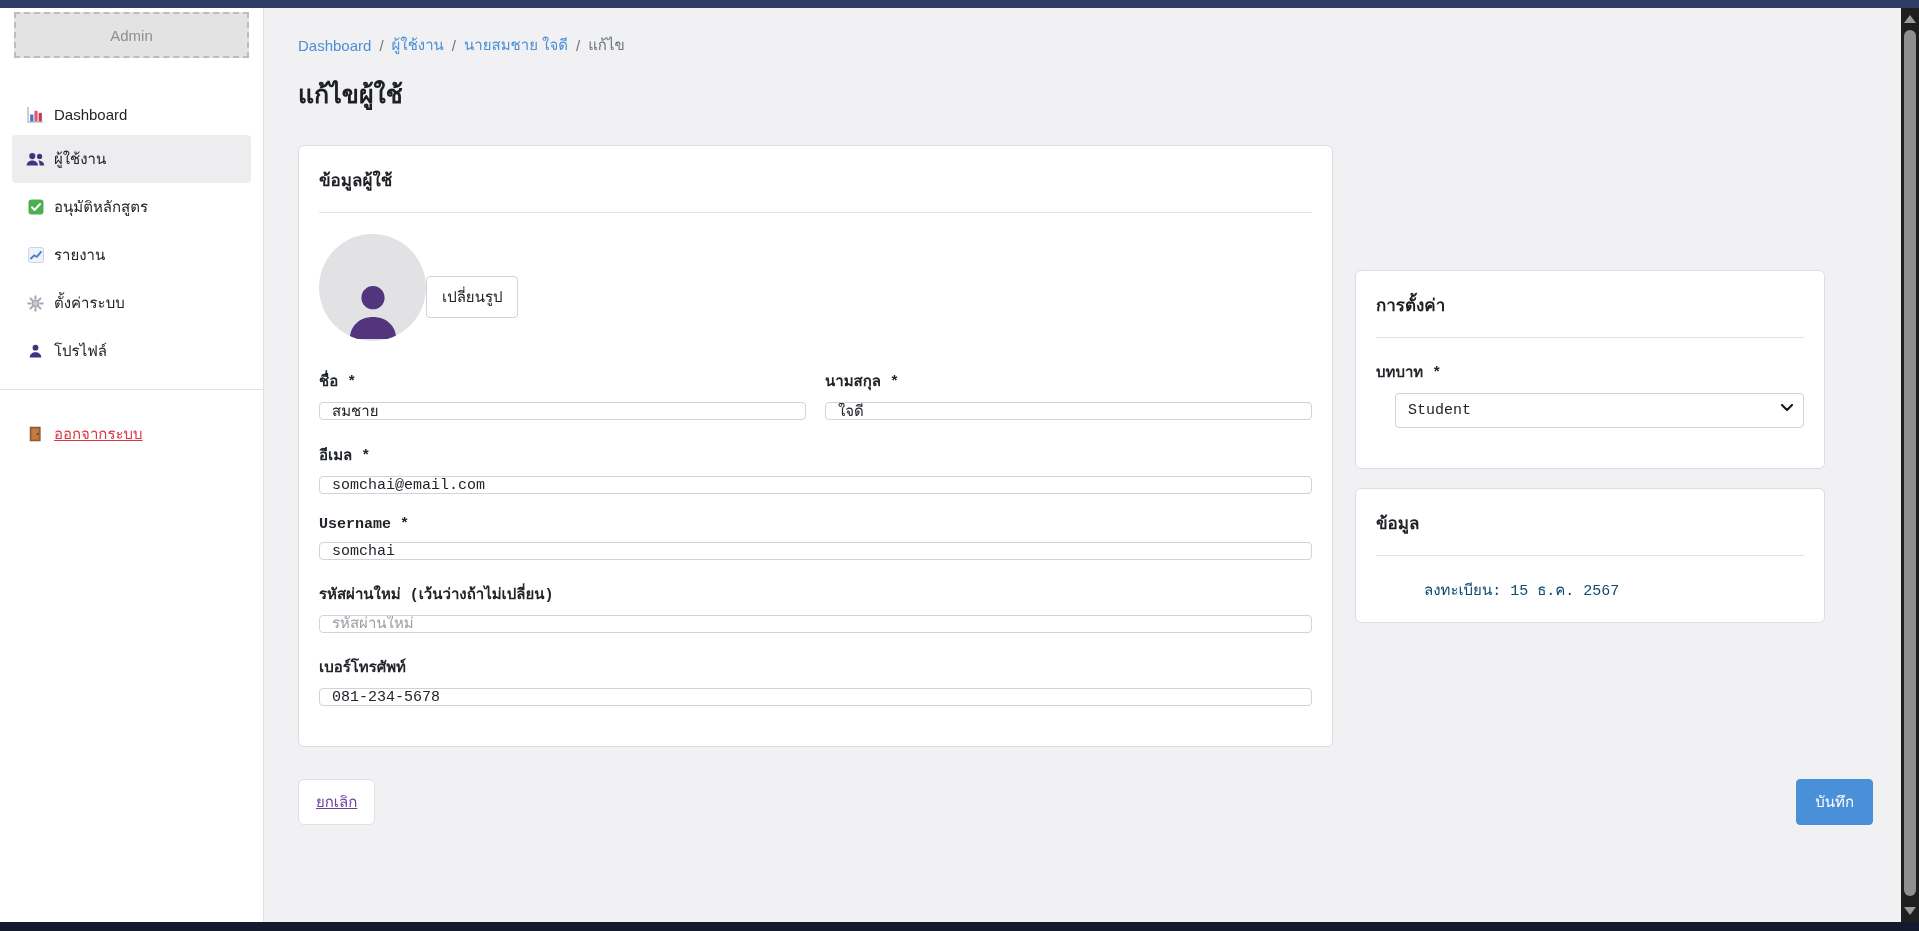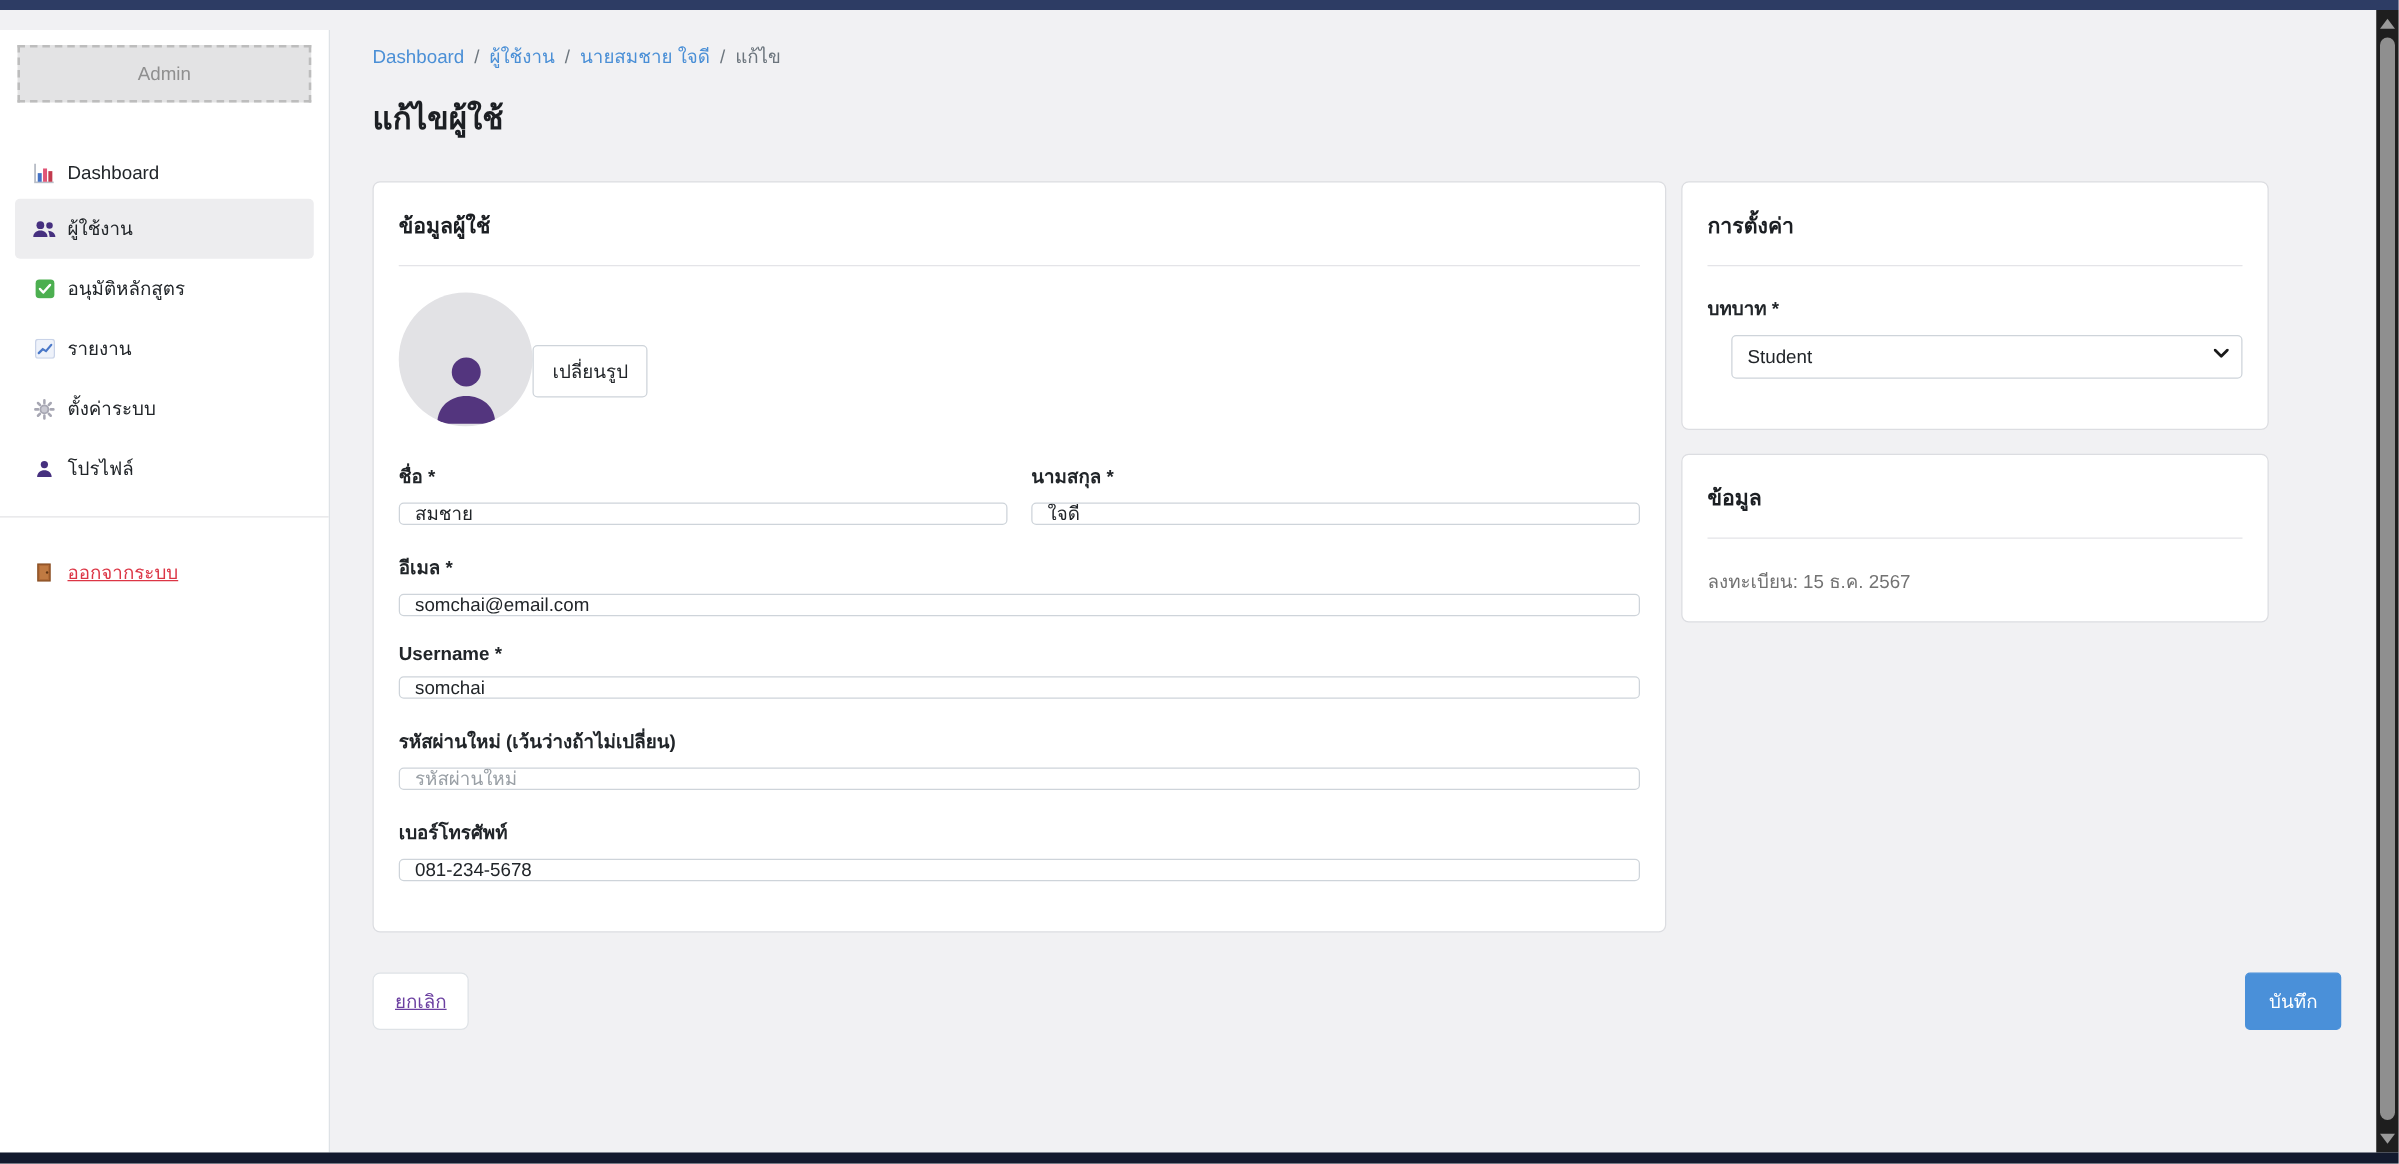--- a/index.html
+++ b/index.html
@@ -13,40 +13,40 @@
 
   
   .scrollbar { position:absolute; top:8px; bottom:9px; right:0; width:18px; background:#1e1e1e; z-index:25; }
   .sb-arrow { position:absolute; left:0; width:18px; height:18px; display:flex; align-items:center; justify-content:center; }
   .sb-arrow.up { top:2px; } .sb-arrow.down { bottom:2px; }
   .tri-up { width:0; height:0; border-left:6px solid transparent; border-right:6px solid transparent; border-bottom:8px solid #9a9a9a; }
   .tri-down { width:0; height:0; border-left:6px solid transparent; border-right:6px solid transparent; border-top:8px solid #9a9a9a; }
   .sb-thumb { position:absolute; left:3px; width:12px; top:22px; height:866px; background:#8f8f8f; border-radius:7px; }
 
   
-  .sidebar { position:absolute; top:24px; bottom:9px; left:0; width:264px; background:#ffffff; border-right:1px solid #dee2e6; z-index:10; }
+  .sidebar { position:absolute; top:0; bottom:9px; left:0; width:264px; background:#ffffff; border-right:1px solid #dee2e6; z-index:10; }
   .admin-box { margin:12px 14px 0 14px; height:46px; background:#e3e3e4; border:2px dashed #bdbdbd;
     display:flex; align-items:center; justify-content:center; color:#8f8f8f; font-size:15px; }
   .nav { margin-top:36px; }
   .nav-item { display:flex; align-items:center; gap:9px; margin:0 12px; padding:12px 14px 12px 14px;
     font-size:15px; color:#212529; cursor:pointer; border-radius:4px; }
   .nav-item.active { background:#ededef; }
   .nav-icon { width:19px; height:17px; display:inline-flex; align-items:center; justify-content:center; flex:0 0 19px; }
   .side-divider { border-top:1px solid #e3e3e6; margin:14px 0 0 0; }
   .logout { display:flex; align-items:center; gap:9px; margin:26px 12px 0 12px; padding:6px 14px;
     color:#dc3545; text-decoration:underline; font-size:15px; cursor:pointer; }
 
   
   .content { position:absolute; top:8px; left:264px; width:1637px; bottom:9px; padding:25px 28px 0 34px; }
   .breadcrumb { font-size:15px; color:#6c757d; display:flex; gap:8px; align-items:center; }
   .breadcrumb a { color:#4a8fd6; text-decoration:none; cursor:pointer; }
   .crumb-current { color:#6c757d; }
   .page-title { font-size:25px; font-weight:bold; color:#1c1f23; margin-top:17px; }
 
-  .layout-row { display:flex; gap:12px; margin-top:31px; align-items:flex-start; }
+  .layout-row { display:flex; gap:22px; margin-top:31px; align-items:center;font-family:Liberation Mono, monospace; }
   .card { background:#ffffff; border:1px solid #dcdde1; border-radius:6px; padding:20px 20px 40px 20px; }
   .card-title { font-size:17px; font-weight:bold; color:#1c1f23; }
   .card-divider { border:none; border-top:1px solid #e4e4e8; margin-top:19px; }
   .main-card { width:1035px; }
   .right-col { width:470px; display:flex; flex-direction:column; gap:19px; }
   .right-col .card { width:100%; }
   .info-card { padding-bottom:20px; }
 
   
   .avatar-wrap { display:flex; flex-direction:row; align-items:center; margin-top:21px; }
@@ -62,21 +62,21 @@
   .form-input { width:100%; height:18px; border:1px solid #ced4da; border-radius:4px; padding:0 12px;
     font-size:15px; color:#212529; font-family:inherit; background:#fff; }
   .form-input::placeholder { color:#9aa0a6; }
 
   
   .select-wrap { position:relative;padding-left:19px; }
   .role-select { width:100%; height:35px; border:1px solid #ced4da; border-radius:4px; padding:0 30px 0 12px;
     font-size:15px; color:#212529; font-family:inherit; background:#fff; appearance:none; -webkit-appearance:none; }
   .chevron { position:absolute; right:11px; top:11px; pointer-events:none; line-height:0; }
 
-  .muted-text { color:#737373; font-size:15px; margin-top:22px; }
+  .muted-text { color:#0c4a6e; font-size:15px; margin-top:22px;margin-left:48px; }
 
   
   .actions { display:flex; justify-content:space-between; align-items:center; margin-top:32px; width:1575px; }
   .btn-cancel { background:#fff; border:1px solid #dee2e6; border-radius:6px; padding:10px 17px;
     font-size:15px; color:#6b3fa0; text-decoration:underline; cursor:pointer; font-family:inherit; }
   .btn-save { background:#4a90d9; border:1px solid #4a90d9; border-radius:4px; padding:10px 18px;
     font-size:15px; color:#ffffff; cursor:pointer; font-family:inherit; }
 </style>
 </head>
 <body>

